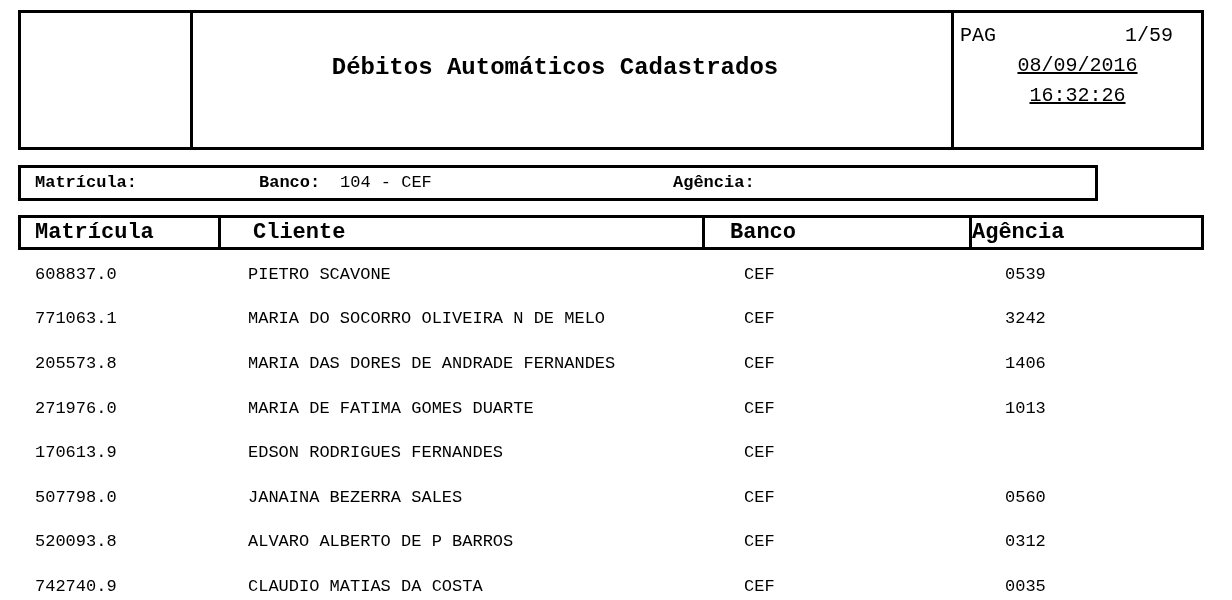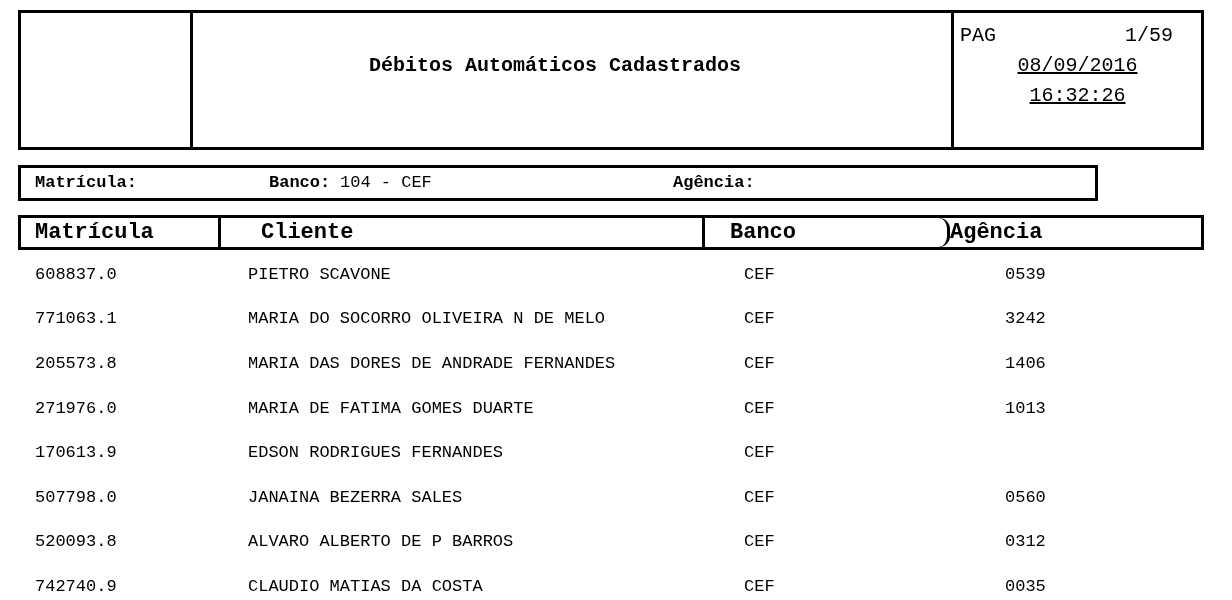--- a/index.html
+++ b/index.html
@@ -33,21 +33,21 @@
     box-sizing: border-box;
   }
   .title-box {
     flex: 1;
     text-align: center;
     padding-top: 41px;
     padding-right: 34px;
     box-sizing: border-box;
   }
   .report-title {
-    font-size: 20px;
+    font-size: 24px;
     font-weight: bold;
     white-space: nowrap;
     letter-spacing: 0;
     margin-top: 47px;
   }
   .pageinfo-box {
     width: 250px;
     border-left: 3px solid #000;
     box-sizing: border-box;
     padding-top: 8px;
@@ -72,44 +72,44 @@
     width: 1080px;
     height: 36px;
     border: 3px solid #000;
     box-sizing: border-box;
     font-size: 17px;
     line-height: 30px;
   }
   .filter-bar span { position: absolute; white-space: nowrap; }
   .flabel { font-weight: bold; }
   .f-matricula { left: 14px; }
-  .f-banco-label { left: 248px; }
+  .f-banco-label { left: 238px; }
   .f-banco-value { left: 319px; }
   .f-agencia { left: 652px; }
   
   .thead {
     position: absolute;
     left: 18px;
     top: 215px;
     width: 1186px;
     height: 35px;
     border: 3px solid #000;
     box-sizing: border-box;
     display: flex;
     font-size: 22px;
     font-weight: bold;
     align-items: center;
   }
   .thead .hc { box-sizing: border-box; white-space: nowrap; }
   .hc1 { width: 200px; border-right: 3px solid #000; padding-left: 14px;
          height: 100%; display: flex; align-items: center; }
-  .hc2 { width: 484px; border-right: 3px solid #000; padding-left: 40px;
+  .hc2 { width: 484px; border-right: 3px solid #000; padding-left: 32px;
          height: 100%; display: flex; align-items: center; }
-  .hc3 { width: 245px; border-right: 3px solid #000; padding-left: 25px;
-         height: 100%; display: flex; align-items: center; border-radius: 11px; }
+  .hc3 { width: 267px; border-right: 3px solid #000; padding-left: 25px;
+         height: 100%; display: flex; align-items: center; }
   .hc4 { flex: 1; height: 100%; display: flex; align-items: center; }
   
   .tbody {
     position: absolute;
     left: 18px;
     top: 252px;
     width: 1186px;
   }
   .trow {
     display: flex;

